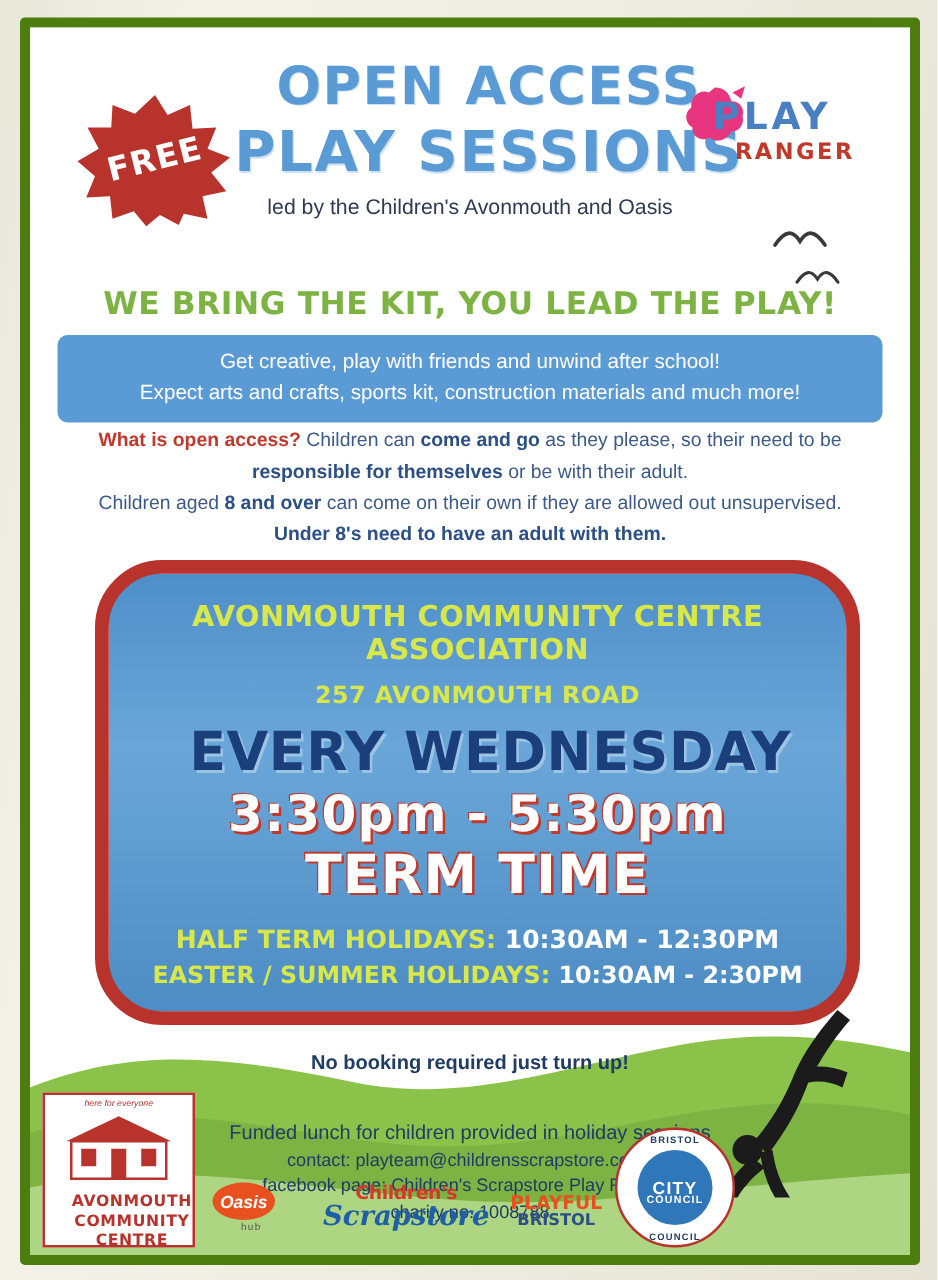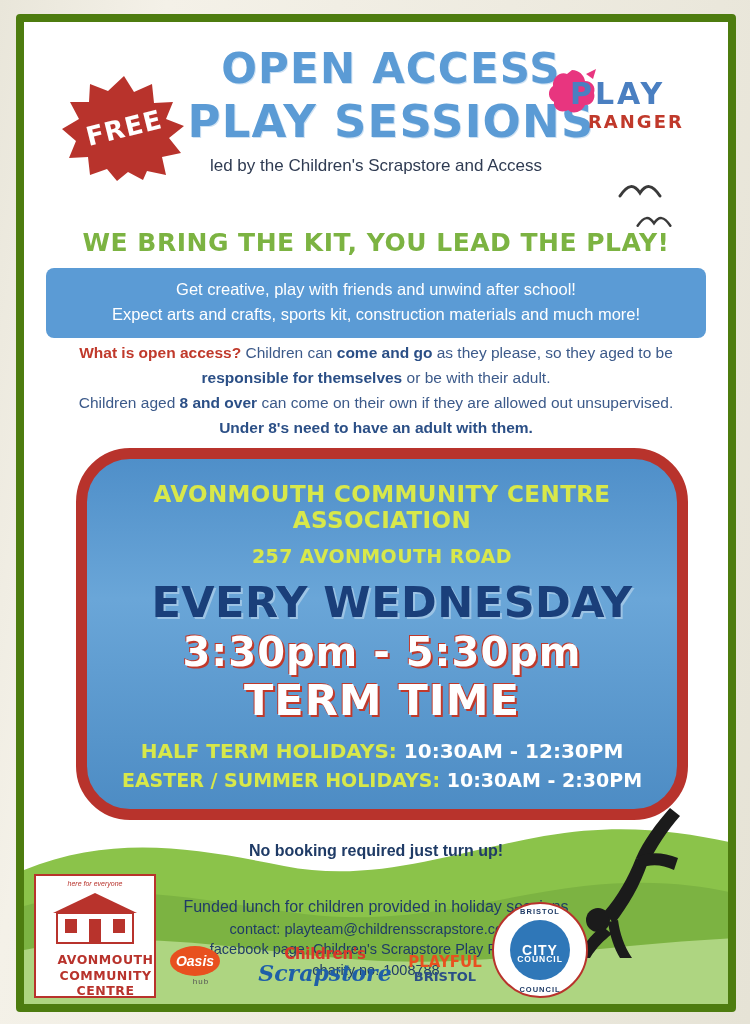--- a/index.html
+++ b/index.html
@@ -443,21 +443,21 @@
 
 <div class="poster">
   <div class="paper"></div>
 
   <div class="frame">
     <div class="inner">
 
       <div class="title-block">
         <div class="title-line title-1">Open Access</div>
         <div class="title-line title-2">Play Sessions</div>
-        <div class="subtitle">led by the Children's Scrapstore and Access</div>
+        <div class="subtitle">led by the Children's Avonmouth and Oasis</div>
       </div>
 
       <div class="free-badge">
         <svg width="128" height="108" viewBox="0 0 128 108">
           <polygon points="64,2 74,18 92,10 94,29 113,28 106,45 124,52 109,64 121,79 102,83 106,101 87,97 83,106 68,98 57,107 47,95 30,101 28,83 9,84 16,67 2,55 19,45 10,28 29,28 30,10 48,17" fill="#b8332c"></polygon>
         </svg>
         <div class="free-text">FREE</div>
       </div>
 
       <div class="play-ranger">
@@ -478,21 +478,21 @@
 
       <div class="kit-line">We bring the kit, you lead the play!</div>
 
       <div class="blue-box">
         <div>Get creative, play with friends and unwind after school!</div>
         <div>Expect arts and crafts, sports kit, construction materials and much more!</div>
       </div>
 
       <div class="explain">
         <div>
-          <span class="q">What is open access?</span><span> Children can </span><b>come and go</b><span> as they please, so they aged to be</span>
+          <span class="q">What is open access?</span><span> Children can </span><b>come and go</b><span> as they please, so their need to be</span>
         </div>
         <div>
           <b>responsible for themselves</b><span> or be with their adult.</span>
         </div>
         <div>
           <span>Children aged </span><b>8 and over</b><span> can come on their own if they are allowed out unsupervised.</span>
         </div>
         <div>
           <b>Under 8's need to have an adult with them.</b>
         </div>

